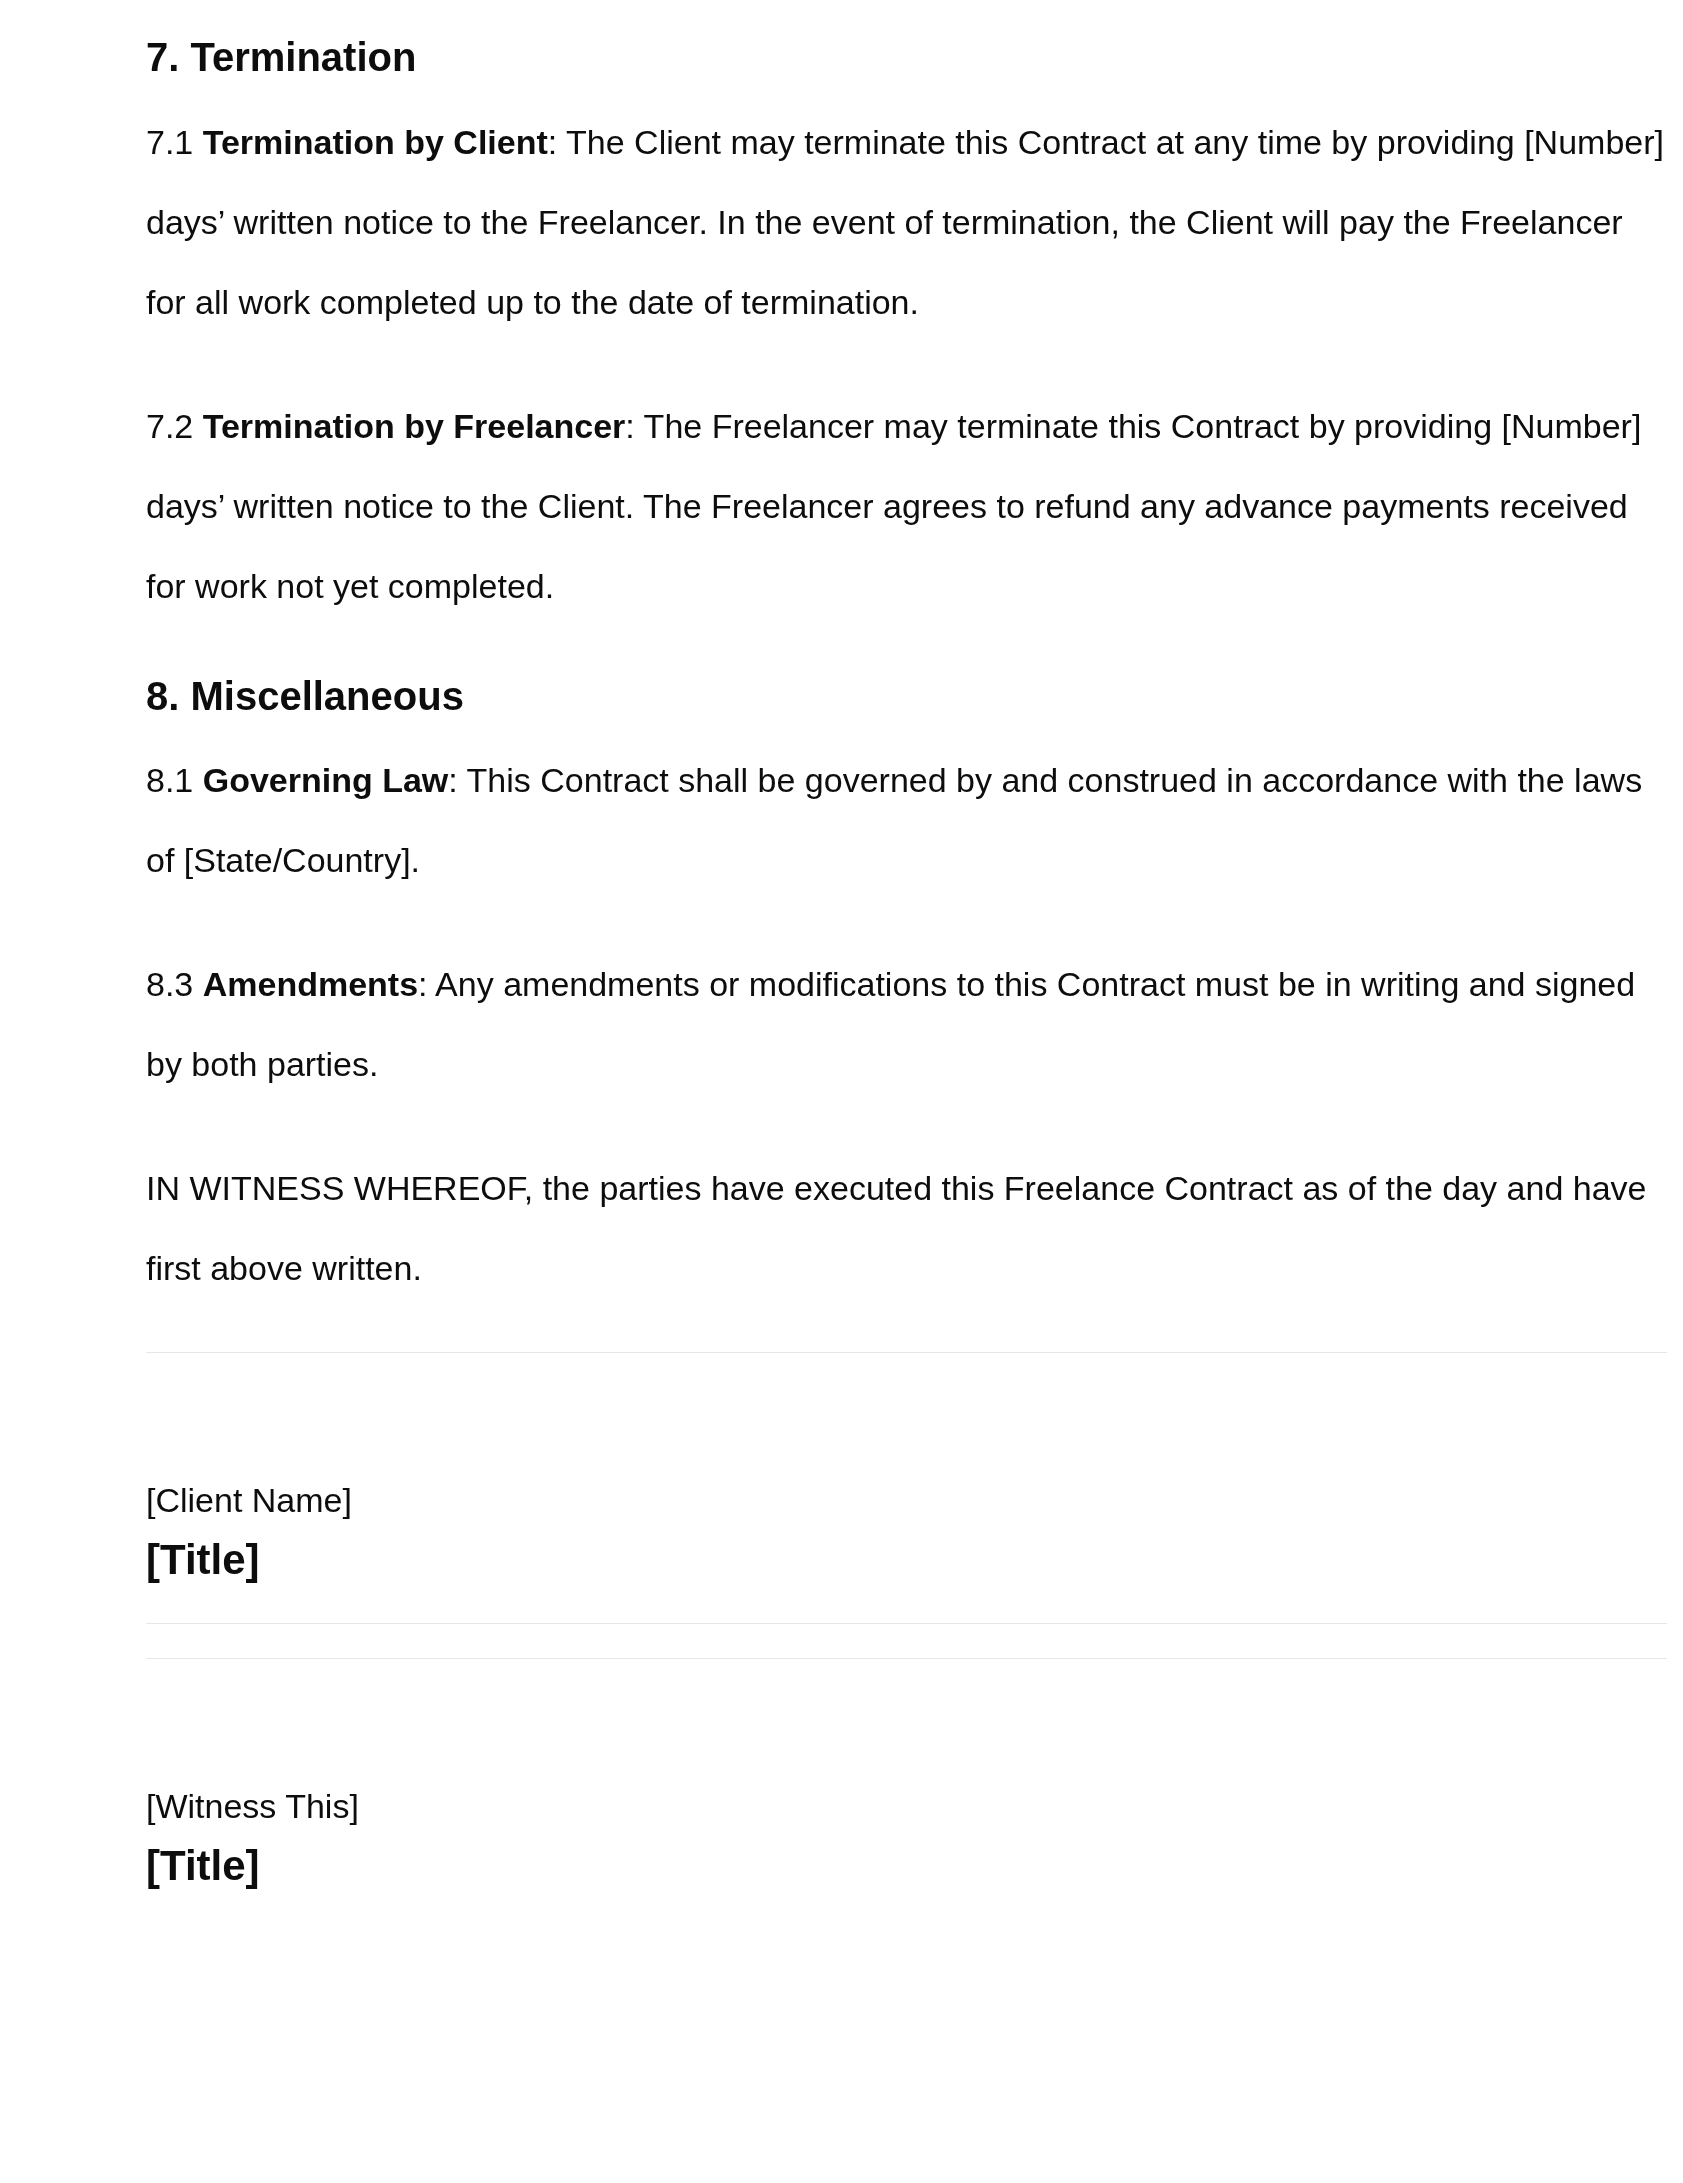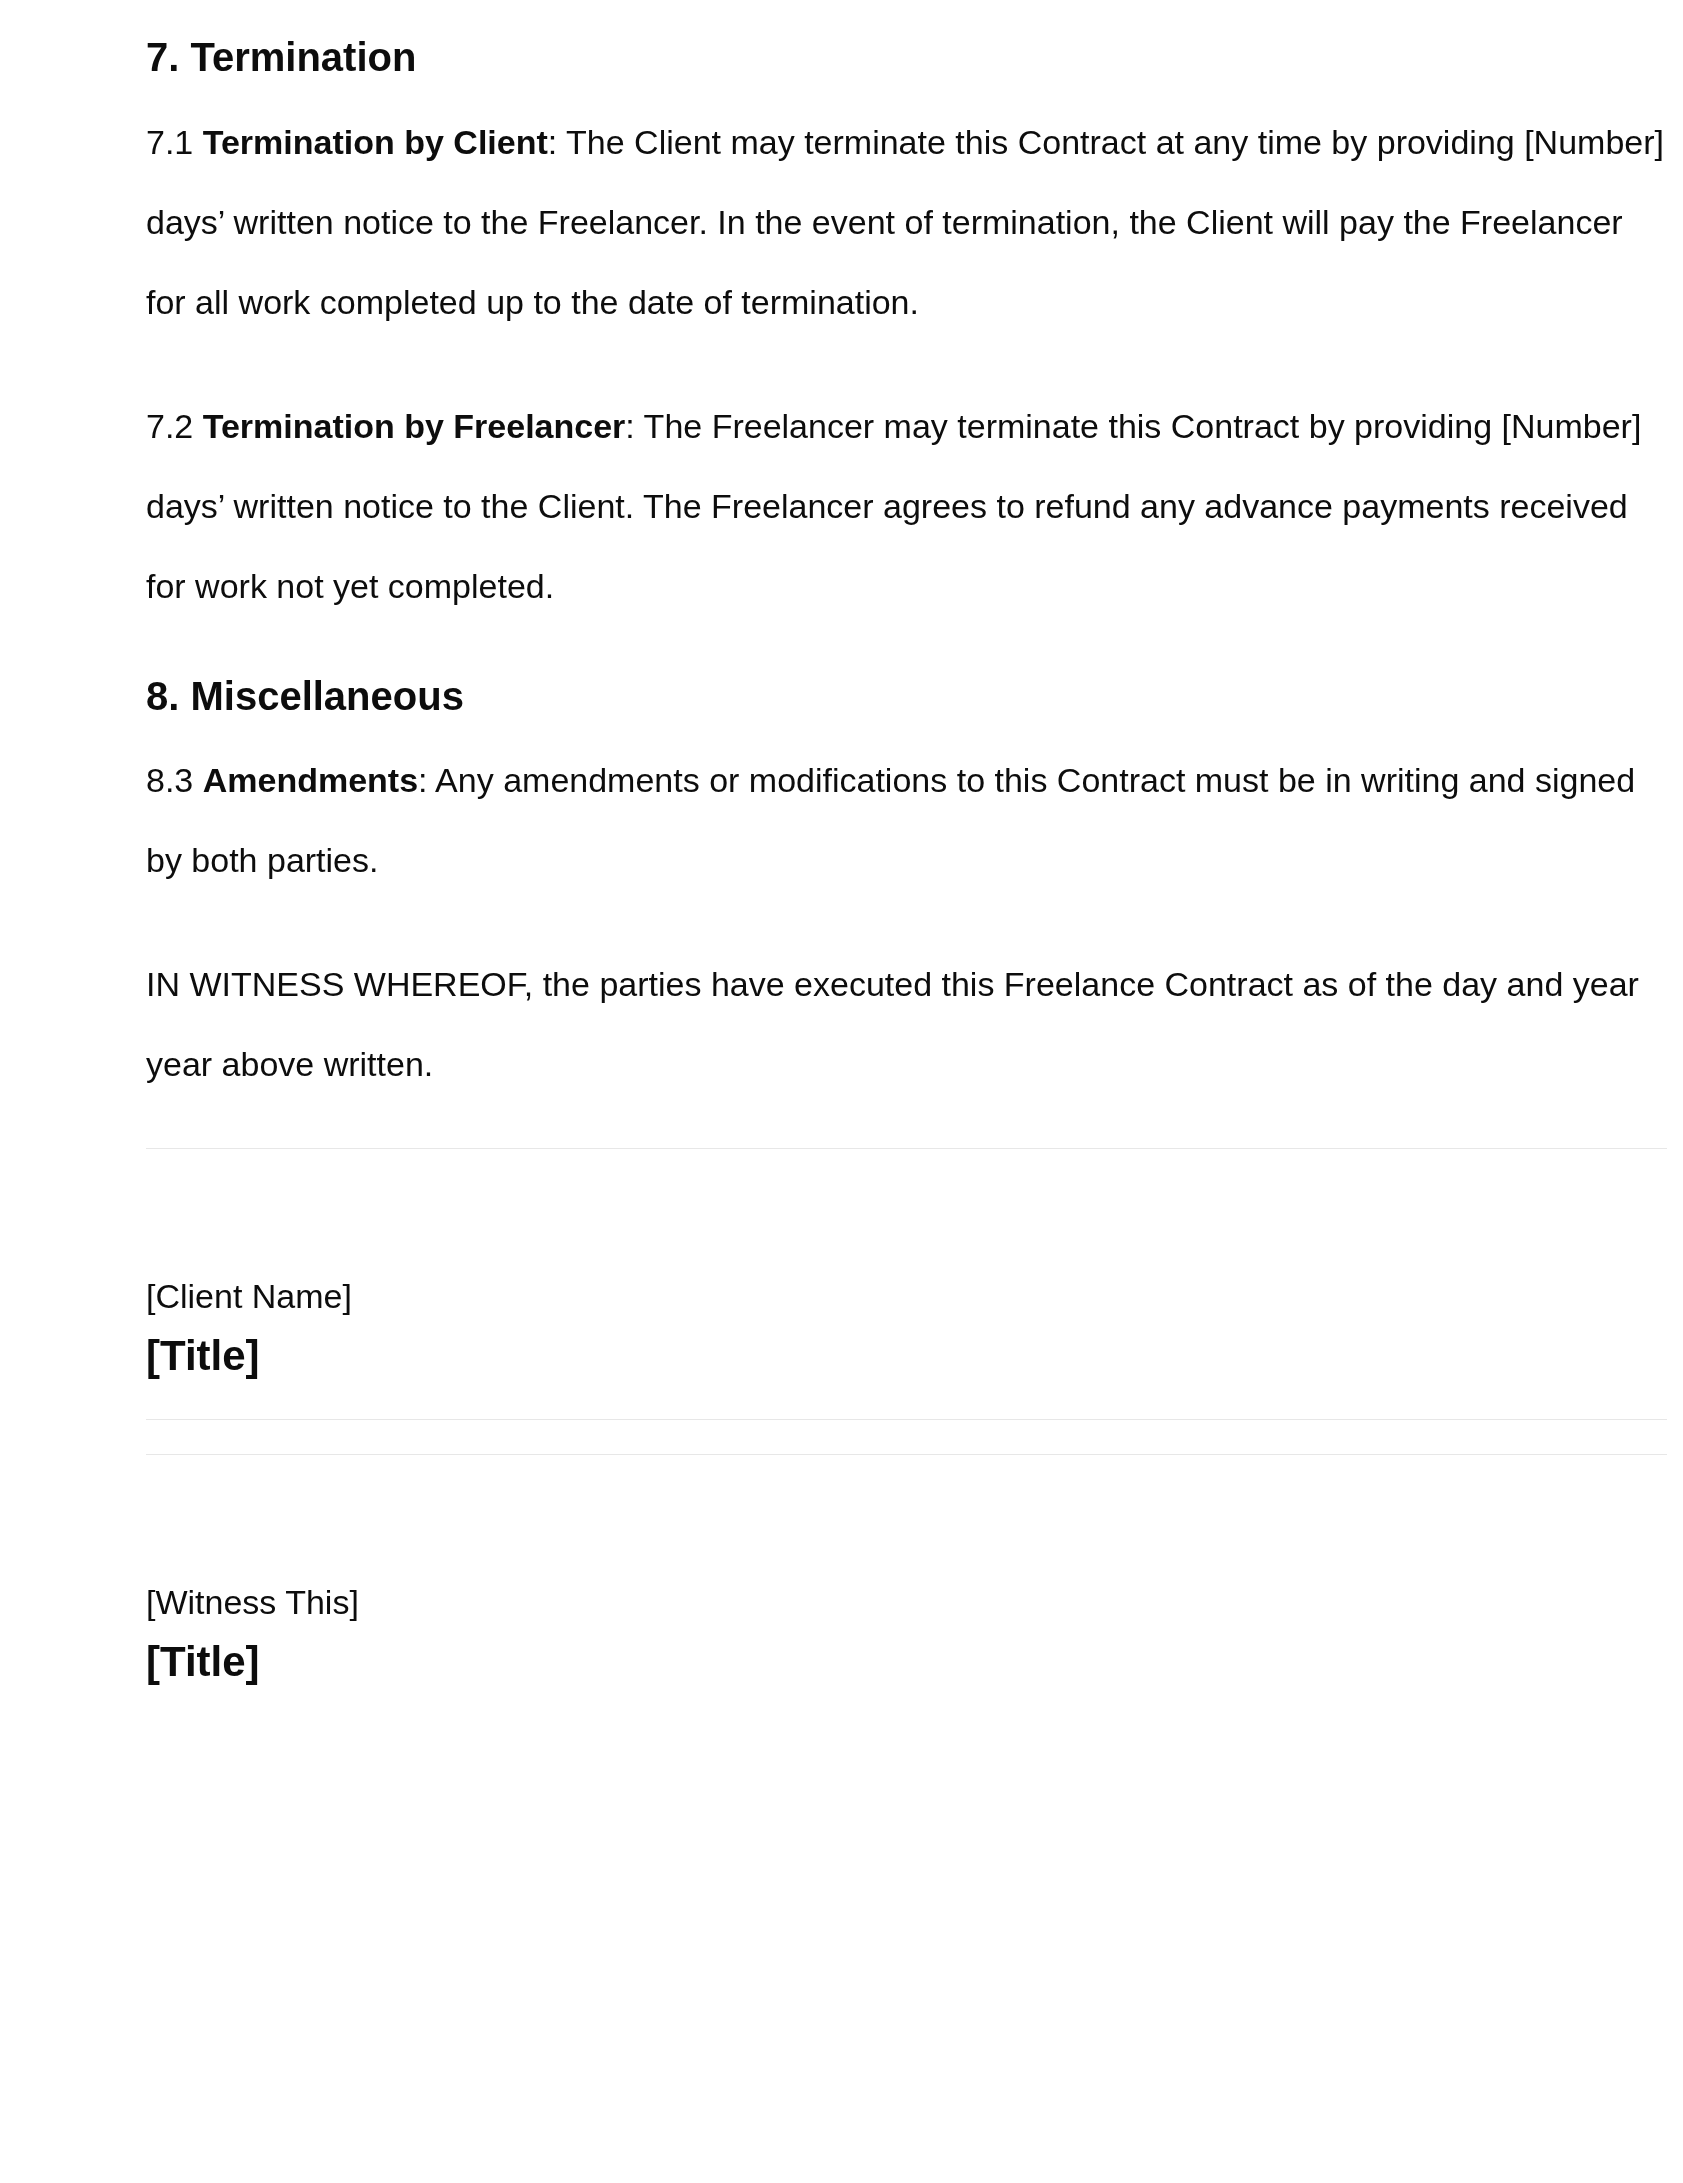--- a/index.html
+++ b/index.html
@@ -75,26 +75,27 @@
       <h2 class="section-heading">7. Termination</h2>
 
       <p class="clause"><span>7.1</span> <strong>Termination by Client</strong><span>: The Client may terminate this Contract at any time by providing [Number] days’ written notice to the Freelancer. In the event of termination, the Client will pay the Freelancer for all work completed up to the date of termination.</span></p>
 
       <p class="clause"><span>7.2</span> <strong>Termination by Freelancer</strong><span>: The Freelancer may terminate this Contract by providing [Number] days’ written notice to the Client. The Freelancer agrees to refund any advance payments received for work not yet completed.</span></p>
     </section>
 
     <section>
       <h2 class="section-heading">8. Miscellaneous</h2>
 
+      <p class="clause"><span>8.1</span> <strong>Governing Law</strong><span>: This Contract shall be governed by and construed in accordance with the laws of [State/Country].</span></p>
 
 
       <p class="clause"><span>8.3</span> <strong>Amendments</strong><span>: Any amendments or modifications to this Contract must be in writing and signed by both parties.</span></p>
     </section>
 
-    <p class="clause witness">IN WITNESS WHEREOF, the parties have executed this Freelance Contract as of the day and year year above written.</p>
+    <p class="clause witness">IN WITNESS WHEREOF, the parties have executed this Freelance Contract as of the day and have first above written.</p>
 
     <div class="sig-block">
       <hr class="sig-divider">
       <p class="sig-name">[Client Name]</p>
       <p class="sig-title">[Title]</p>
     </div>
 
     <div class="sig-block">
       <hr class="sig-divider">
     </div>

